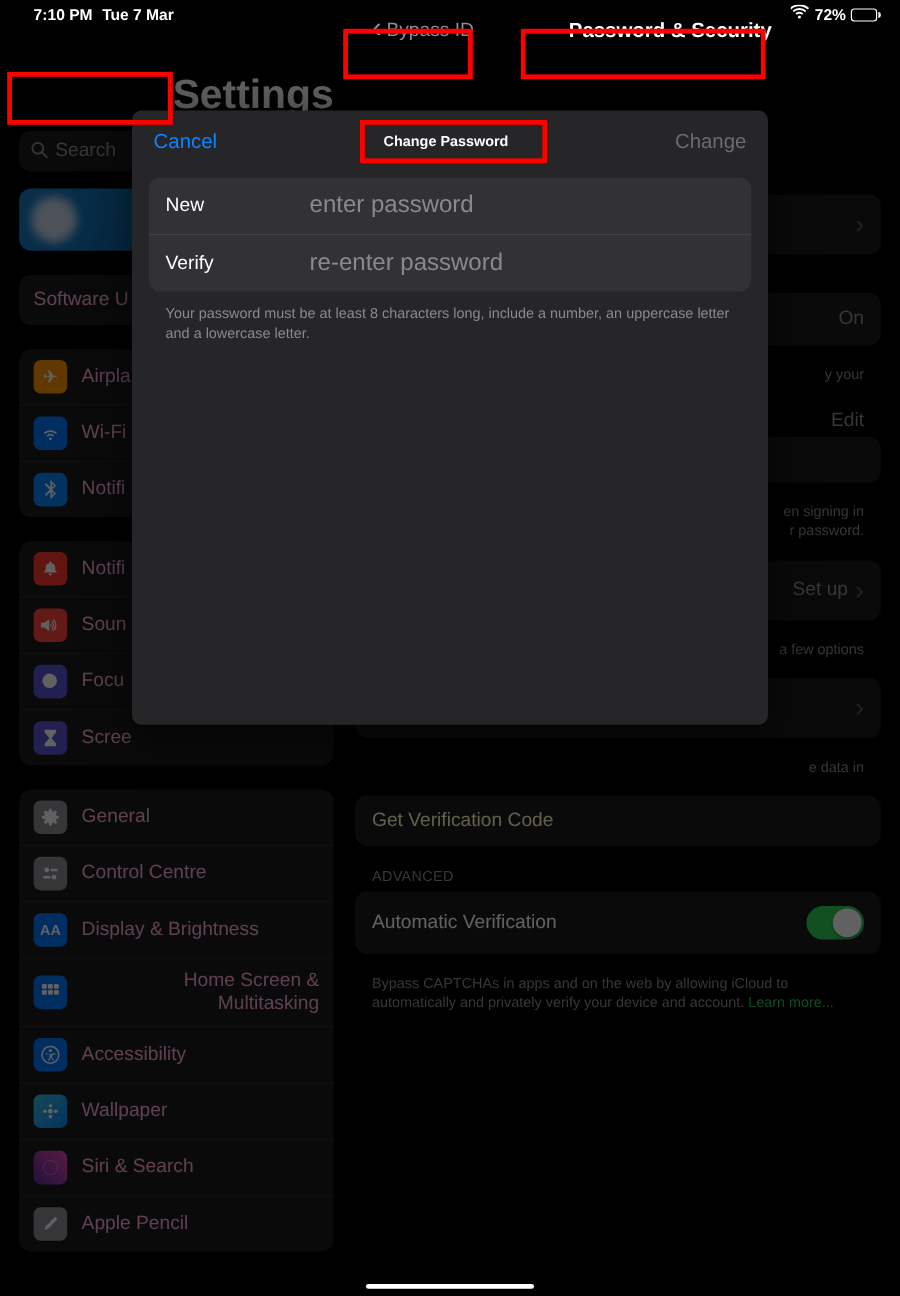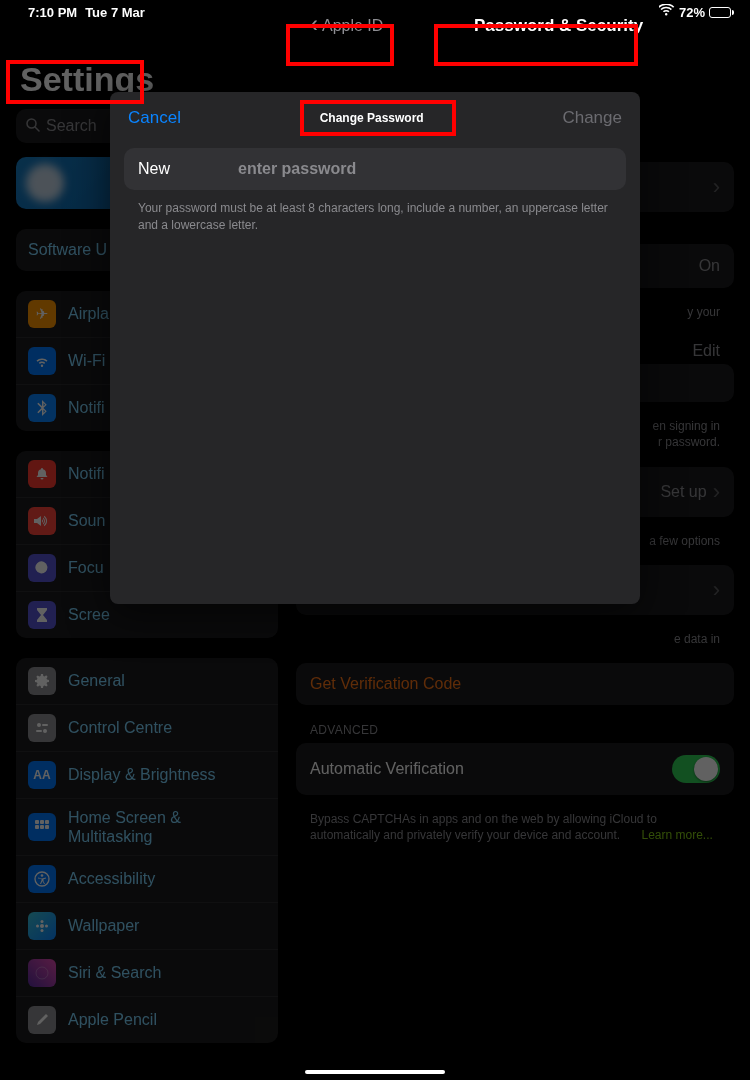--- a/index.html
+++ b/index.html
@@ -30,21 +30,21 @@
     }
     .bg-header {
       display: flex; align-items: center; justify-content: center; position: relative;
       height: 44px; margin-top: 4px;
     }
     .bg-back { position: absolute; left: 310px; display: flex; align-items: center; color: #8e8e93; font-size: 16px; }
     .bg-back-chev { font-size: 24px; margin-right: 4px; position: relative; top: -2px; font-weight: 300; }
     .bg-title { font-size: 17px; font-weight: 600; color: #fff; position: absolute; left: 474px; }
 
     .bg-body { display: flex; flex: 1; opacity: 0.38; }
-    .sidebar { width: 290px; padding: 8px 12px 0 16px; }
+    .sidebar { width: 290px; padding: 8px 12px 0 16px; text-align: right; }
     .sidebar-title { font-size: 34px; font-weight: 700; margin: 4px 0 10px 4px; color:#fff; }
     .search {
       background: #1c1c1e; border-radius: 10px; display: flex; align-items: center;
       padding: 8px 10px; color: #8e8e93; margin-bottom: 14px;
     }
     .search .mag { margin-right: 6px; font-size: 14px; }
     .acct-card {
       background: linear-gradient(135deg,#167cc2,#0a5fa8);
       border-radius: 10px; height: 52px; margin-bottom: 20px;
       display:flex; align-items:center; padding: 0 10px;
@@ -58,62 +58,62 @@
     .row:first-child { border-top: none; }
     .ic {
       width: 28px; height: 28px; border-radius: 6px; margin-right: 12px;
       display: inline-flex; align-items: center; justify-content: center;
       color: #fff; font-size: 15px; flex: none;
     }
     .ic.orange{background:#ff9500;} .ic.blue{background:#007aff;} .ic.blue2{background:#0a84ff;}
     .ic.red{background:#ff3b30;} .ic.red2{background:#ff453a;} .ic.indigo{background:#5856d6;}
     .ic.grey{background:#8e8e93;} .ic.blue3{background:#007aff;} .ic.dark{background:#2c2c2e;}
     .ic.grad{background:linear-gradient(45deg,#5b2ea0,#e44ab0);}
-    .row-label { font-size: 16px; color: #7dd3fc; }
+    .row-label { font-size: 16px; color: #f9a8d4; }
 
     .main { flex: 1; padding: 52px 16px 0 6px; }
     .main-group { background: #1c1c1e; border-radius: 10px; margin-bottom: 10px; overflow: hidden; }
     .mrow {
       display: flex; align-items: center; justify-content: space-between;
       padding: 12px 14px; border-top: 0.5px solid #2b2b2e; min-height: 44px;
     }
     .mrow:first-child { border-top: none; }
     .mrow-label { font-size: 16px; color: #fff; }
     .mrow-val { color: #8e8e93; font-size: 16px; display:flex; align-items:center; gap:6px; }
     .chev { color: #5a5a5e; font-size: 22px; font-weight: 300; }
     .caption { color: #8e8e93; font-size: 12px; padding: 6px 14px 16px 14px; line-height: 1.35; }
     .section-h { color: #8e8e93; font-size: 12px; padding: 18px 14px 6px 14px; text-transform: uppercase; letter-spacing: .3px; }
-    .link { color: #84cc16; margin-left: 18px; }
+    .link { color: #22c55e; }
     .edit-btn { color: #8e8e93; font-size: 16px; padding: 6px 14px 4px 0; text-align: right; }
     .toggle {
       width: 48px; height: 28px; background: #30d158; border-radius: 14px; position: relative;
     }
     .toggle .knob { width: 24px; height: 24px; background: #fff; border-radius: 50%; position: absolute; right: 2px; top: 2px; box-shadow: 0 1px 2px rgba(0,0,0,.4); }
-    .link-row { color: #f97316; font-size: 16px; padding: 12px 14px; background:#1c1c1e; border-radius:10px; }
+    .link-row { color: #fef9c3; font-size: 16px; padding: 12px 14px; background:#1c1c1e; border-radius:10px; }
 
     
     .modal {
       position: absolute; left: 110px; top: 92px; width: 530px; height: 512px;
       background: #262628; border-radius: 8px; z-index: 50;
       display: flex; flex-direction: column;
       box-shadow: 0 10px 40px rgba(0,0,0,.6);
     }
     .modal-head {
       display: flex; justify-content: space-between; align-items: center;
       padding: 16px 18px 14px 18px;
     }
     .modal-cancel { color: #0a84ff; font-size: 17px; }
     .modal-title { font-size: 12px; font-weight: 600; color: #fff; }
     .modal-change { color: #6b6b70; font-size: 17px; }
     .modal-body { padding: 6px 14px; display:flex; flex-direction:column; }
     .mfield-group { background: #323235; border-radius: 10px; overflow: hidden; }
-    .mfield { display: flex; align-items: center; padding: 12px 14px; border-top: 0.5px solid #414145; }
+    .mfield { display: flex; align-items: center; padding: 12px 14px; border-top: 0.5px solid #414145; gap: 20px; }
     .mfield:first-child { border-top: none; }
     .mfield-label { color: #fff; font-size: 16px; width: 100px; }
-    .mfield-ph { color: #8a8a8e; font-size: 16px; flex:1; border:none; background:transparent; outline:none;font-weight:bold; }
+    .mfield-ph { color: #8a8a8e; font-size: 20px; flex:1; border:none; background:transparent; outline:none; }
     .mfield-ph::placeholder { color: #8a8a8e; }
     .modal-hint { color: #8a8a8e; font-size: 12px; padding: 10px 14px; line-height: 1.4; }
 
     .homebar { position:absolute; bottom:6px; left:50%; transform:translateX(-50%); width:140px; height:4px; background:#fff; border-radius:3px; z-index:70; }
   </style>
 </head>
 <body>
 
 <div class="status-bar">
   <div style="display:flex; gap:8px;">
@@ -131,21 +131,21 @@
       <span class="battery-body"><span class="battery-fill"></span></span>
       <span class="battery-tip"></span>
     </span>
   </div>
 </div>
 
 <div class="backdrop">
   <div class="bg-header">
     <div class="bg-back">
       <span class="bg-back-chev">‹</span>
-      <span>Apple ID</span>
+      <span>Bypass ID</span>
     </div>
     <div class="bg-title">Password &amp; Security</div>
   </div>
 
   <div class="bg-body">
 
     <div class="sidebar">
       <div class="sidebar-title">Settings</div>
       <div class="search">
         <span class="mag">
@@ -369,20 +369,24 @@
     <span class="modal-cancel">Cancel</span>
     <span class="modal-title">Change Password</span>
     <span class="modal-change">Change</span>
   </div>
   <div class="modal-body">
     <div class="mfield-group">
       <div class="mfield">
         <span class="mfield-label">New</span>
         <input type="password" class="mfield-ph" placeholder="enter password" style="">
       </div>
+      <div class="mfield">
+        <span class="mfield-label">Verify</span>
+        <input type="password" class="mfield-ph" placeholder="re-enter password" style="">
+      </div>
     </div>
     <div class="modal-hint">Your password must be at least 8 characters long, include a number, an uppercase letter and a lowercase letter.</div>
   </div>
 </div>
 
 <div class="annot" style="left:6px; top:60px; width:138px; height:44px;"></div>
 <div class="annot" style="left:286px; top:24px; width:108px; height:42px;"></div>
 <div class="annot" style="left:434px; top:24px; width:204px; height:42px;"></div>
 <div class="annot" style="left:300px; top:100px; width:156px; height:36px;"></div>
 

